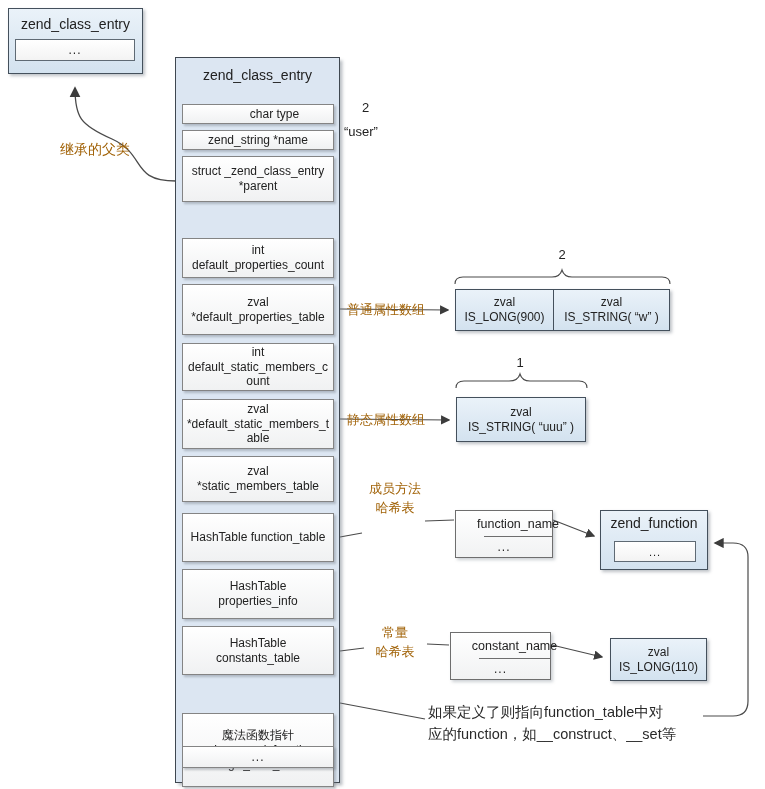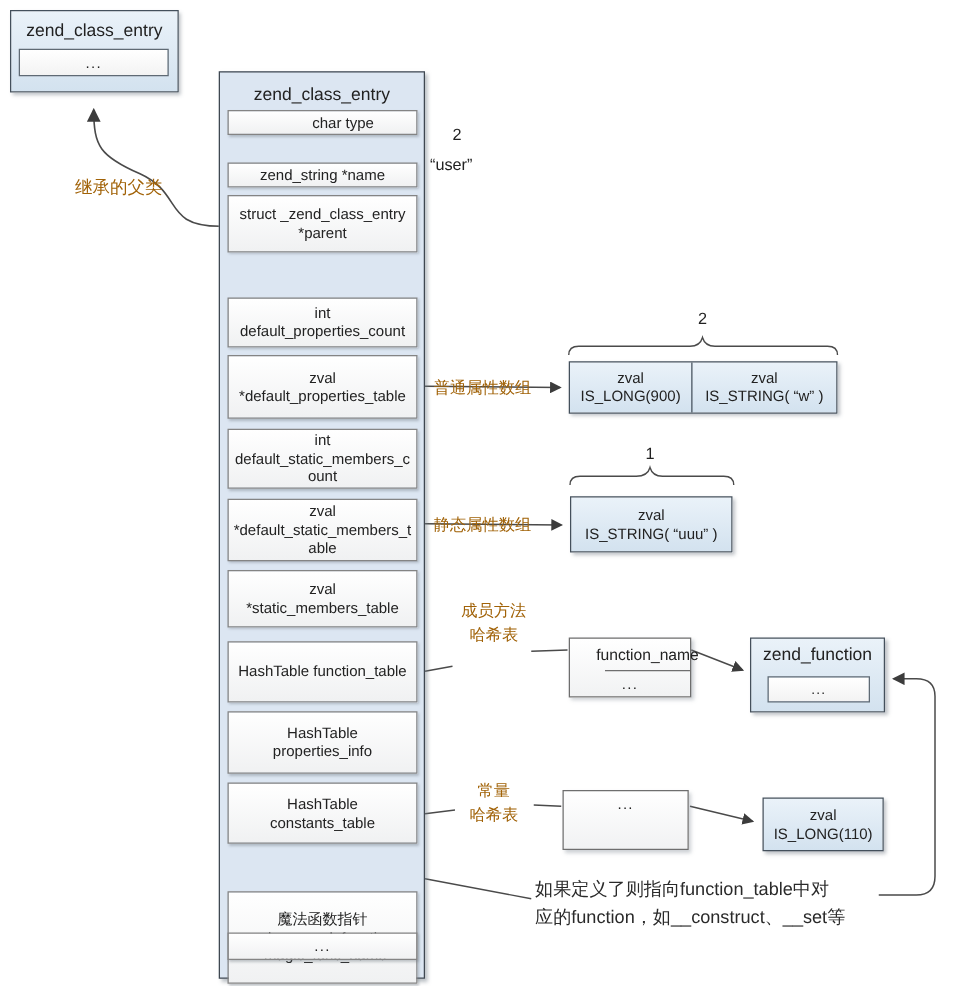--- a/index.html
+++ b/index.html
@@ -75,21 +75,21 @@
 
   <div class="bluebox" style="left:8px;top:8px;width:135px;height:66px;">
     <div class="box-title">zend_class_entry</div>
     <div class="slot" style="position:absolute;left:6px;top:30px;width:120px;height:22px;font-size:12px;letter-spacing:1px;">...</div>
   </div>
 
   <div class="cnlabel" style="left:60px;top:139px;font-size:14px;">继承的父类</div>
 
   <div class="col">
     <div class="col-title">zend_class_entry</div>
-    <div class="row" style="top:30px;height:20px;padding-left:35px;">char type</div>
+    <div class="row" style="top:46px;height:20px;padding-left:35px;">char type</div>
     <div class="row" style="top:72px;height:20px;">zend_string *name</div>
     <div class="row" style="top:98px;height:46px;">struct _zend_class_entry
 *parent</div>
     <div class="row" style="top:180px;height:40px;">int
 default_properties_count</div>
     <div class="row" style="top:226px;height:51px;">zval
 *default_properties_table</div>
     <div class="row" style="top:285px;height:48px;">int
 default_static_members_count</div>
     <div class="row" style="top:341px;height:50px;">zval
@@ -137,20 +137,21 @@
     <div class="hdrbox-body">...</div>
   </div>
   <div class="bluebox" style="left:600px;top:510px;width:108px;height:60px;">
     <div class="box-title" style="padding-top:4px;">zend_function</div>
     <div class="slot" style="position:absolute;left:13px;top:30px;width:82px;height:21px;font-size:11px;letter-spacing:1px;">...</div>
   </div>
 
   <div class="cnlabel" style="left:366px;top:624px;width:58px;">常量
 哈希表</div>
   <div class="whitebox" style="left:450px;top:632px;width:101px;height:48px;">
+    <div class="hdrbox-hdr">constant_name</div>
     <div class="hdrbox-body">...</div>
   </div>
   <div class="bluebox" style="left:610px;top:638px;width:97px;height:43px;">
     <div class="cellrow">
       <div class="cell">zval
 IS_LONG(110)</div>
     </div>
   </div>
 
   <div class="note" style="left:428px;top:701px;">如果定义了则指向function_table中对

